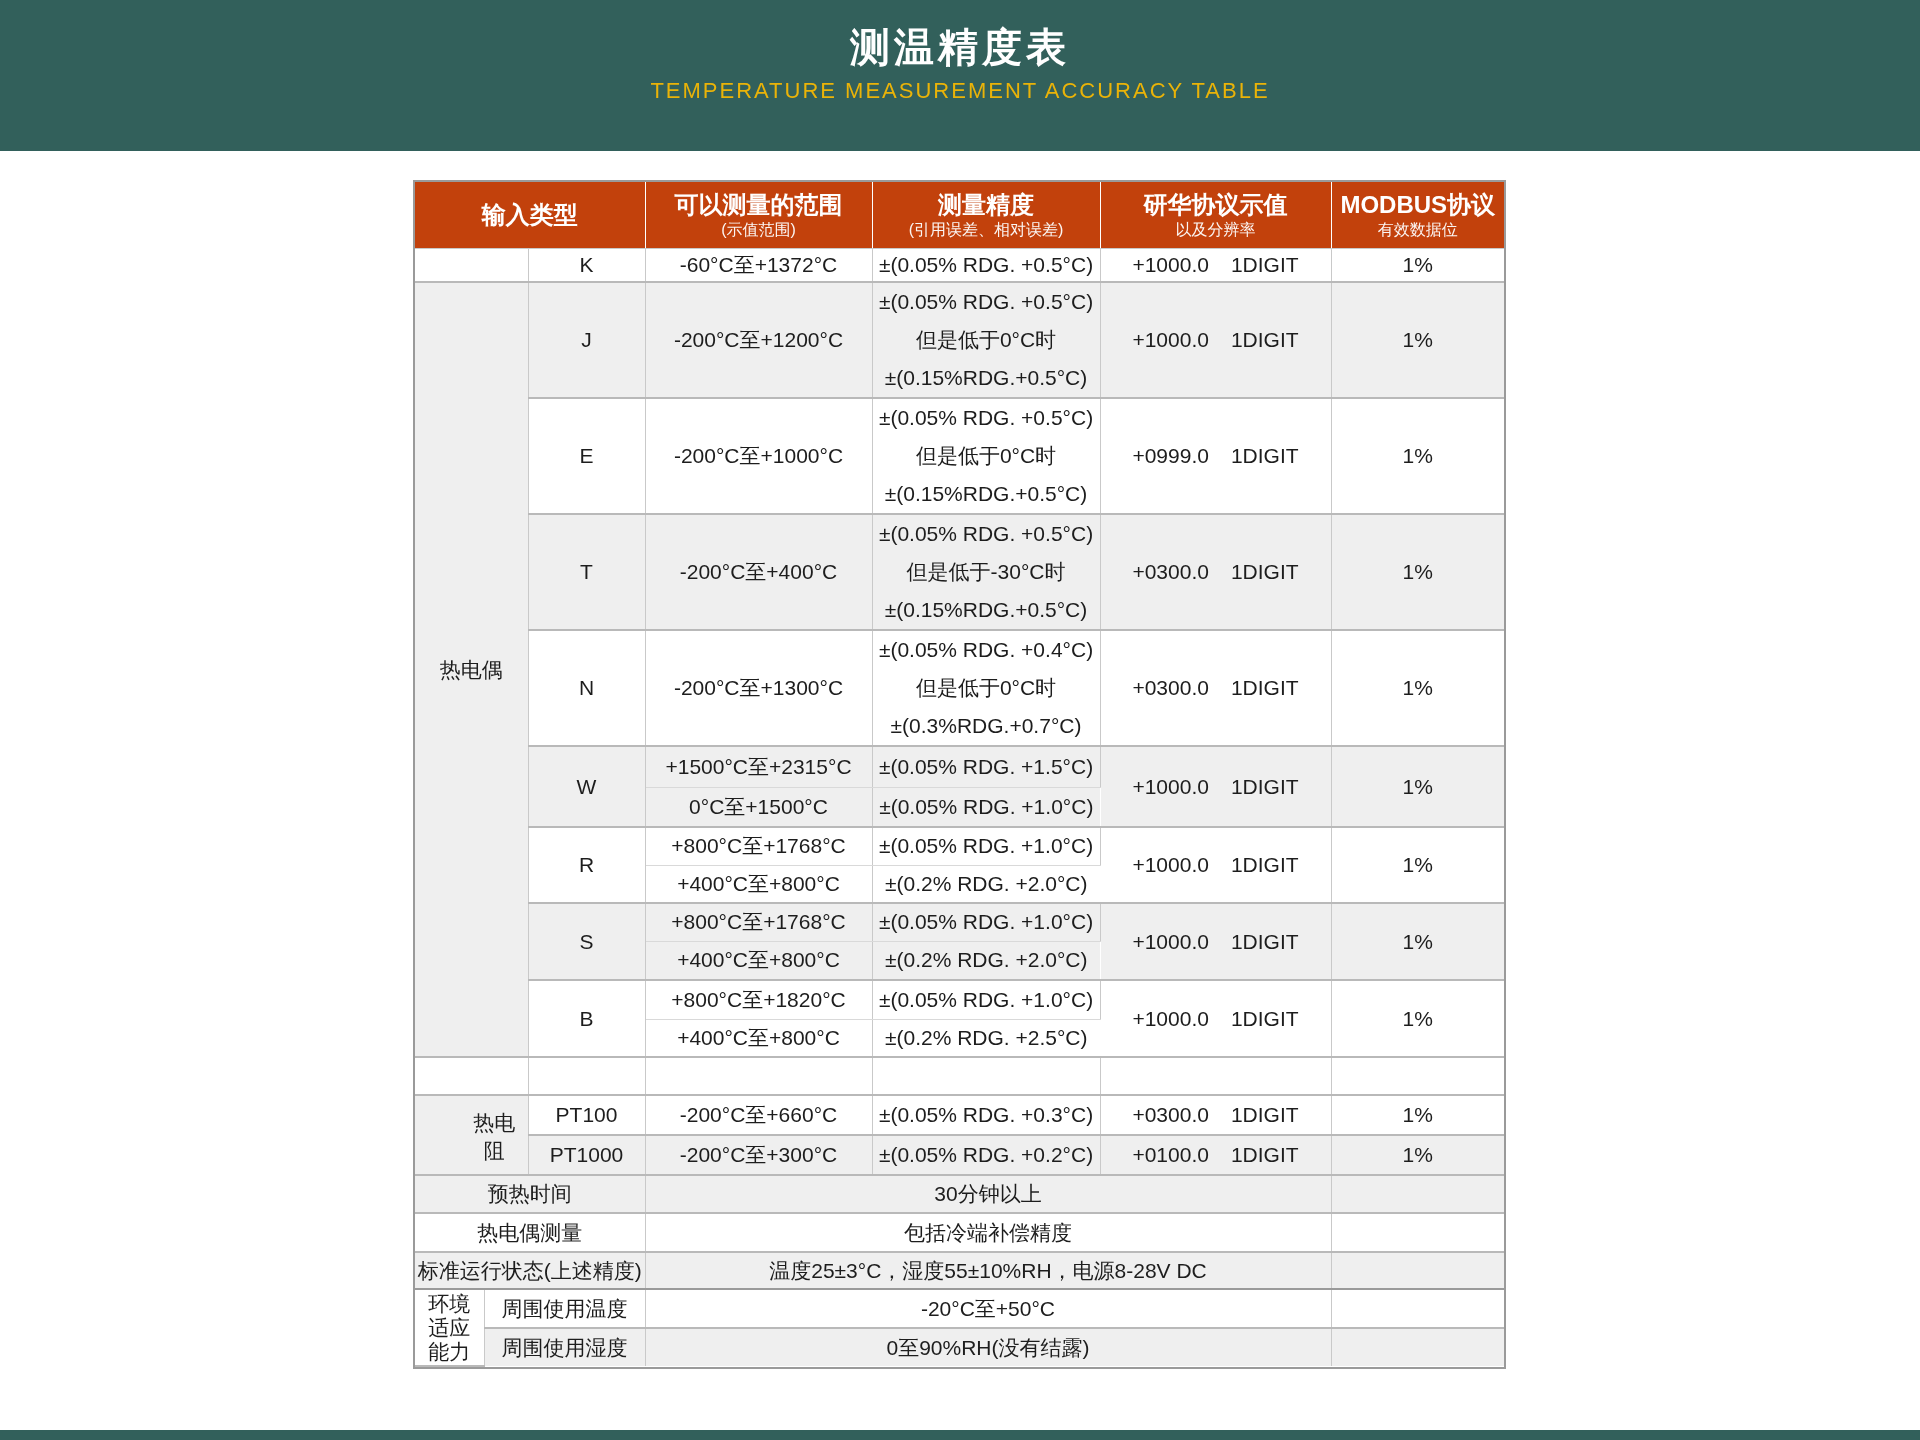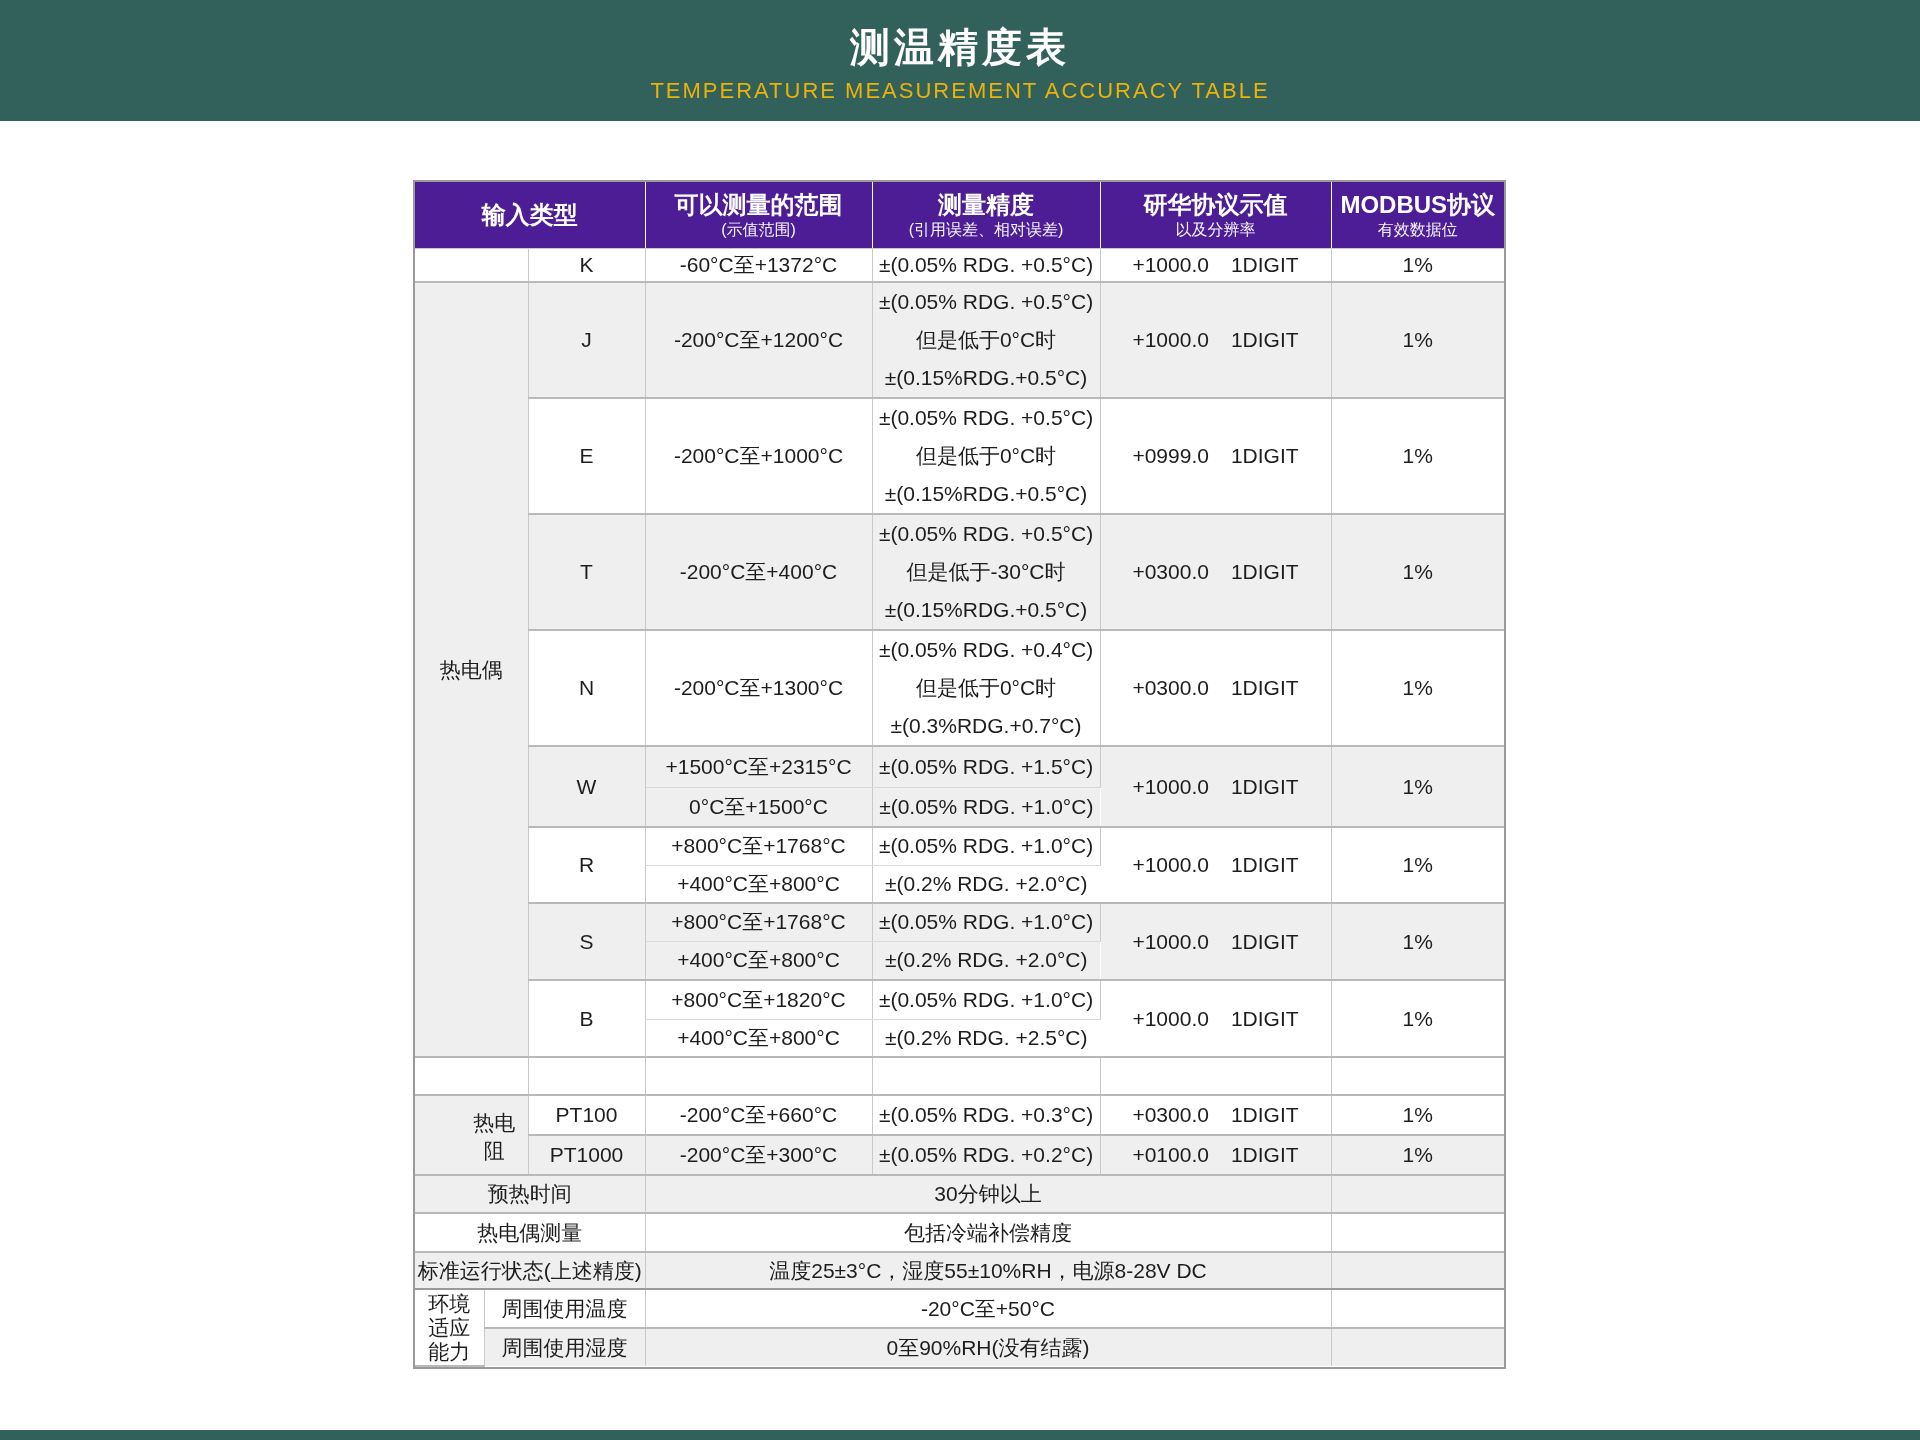--- a/index.html
+++ b/index.html
@@ -1,39 +1,39 @@
 <!DOCTYPE html>
 <html><head>
 <meta charset="utf-8">
 <style>
   * { margin:0; padding:0; box-sizing:border-box; }
   html,body { background:#ffffff; }
   body { font-family:"Liberation Sans","DejaVu Sans",sans-serif; color:#1d1d1d; }
   .page { position:relative; width:1920px; height:1440px; background:#ffffff; overflow:hidden; }
 
   
-  .banner { position:absolute; left:0; top:0; width:1920px; height:121px;
+  .banner { position:absolute; left:0; top:0; width:1920px; height:151px;
             background:#32605b; text-align:center; }
   .banner h1 { padding-top:24px; font-size:40px; line-height:46px; font-weight:bold;
                color:#ffffff; letter-spacing:4px; }
   .banner .subtitle { margin-top:8px; font-size:22px; line-height:26px; font-weight:400;
                color:#eab308; letter-spacing:2px; }
 
   
   .table-wrap { position:absolute; left:413px; top:180px; width:1093px;
                 border:2px solid #9a9a9a; background:#ffffff; }
   table { width:1089px; border-collapse:collapse; table-layout:fixed; }
   td, th { text-align:center; vertical-align:middle; font-size:21px; font-weight:normal;
            border-right:1px solid #c9c9c9; border-bottom:2px solid #b9b9b9;
            overflow:hidden; padding:0 2px; }
   td:last-child, th:last-child { border-right:none; }
   tr.last td { border-bottom:none; }
 
   
-  thead th { background:#4c1d95; color:#ffffff;
+  thead th { background:#c2410c; color:#ffffff;
              border-right:1px solid rgba(255,255,255,.4); border-bottom:1px solid #c9c9c9; }
   thead th .h-main { font-size:24px; font-weight:bold; line-height:30px; }
   thead th .h-sub  { font-size:16px; font-weight:normal; line-height:19px; opacity:.95; }
 
   
   .g { background:#efefef; }
   .w { background:#ffffff; }
 
   
   td.light { border-bottom:1px solid #d9d9d9; }

